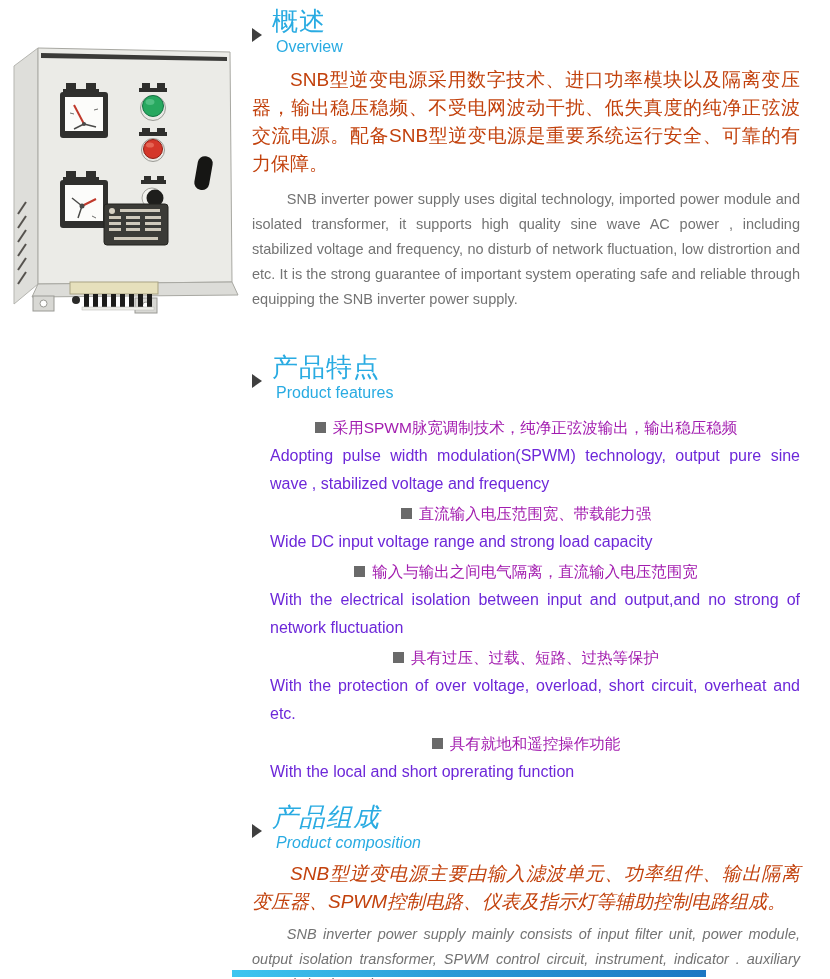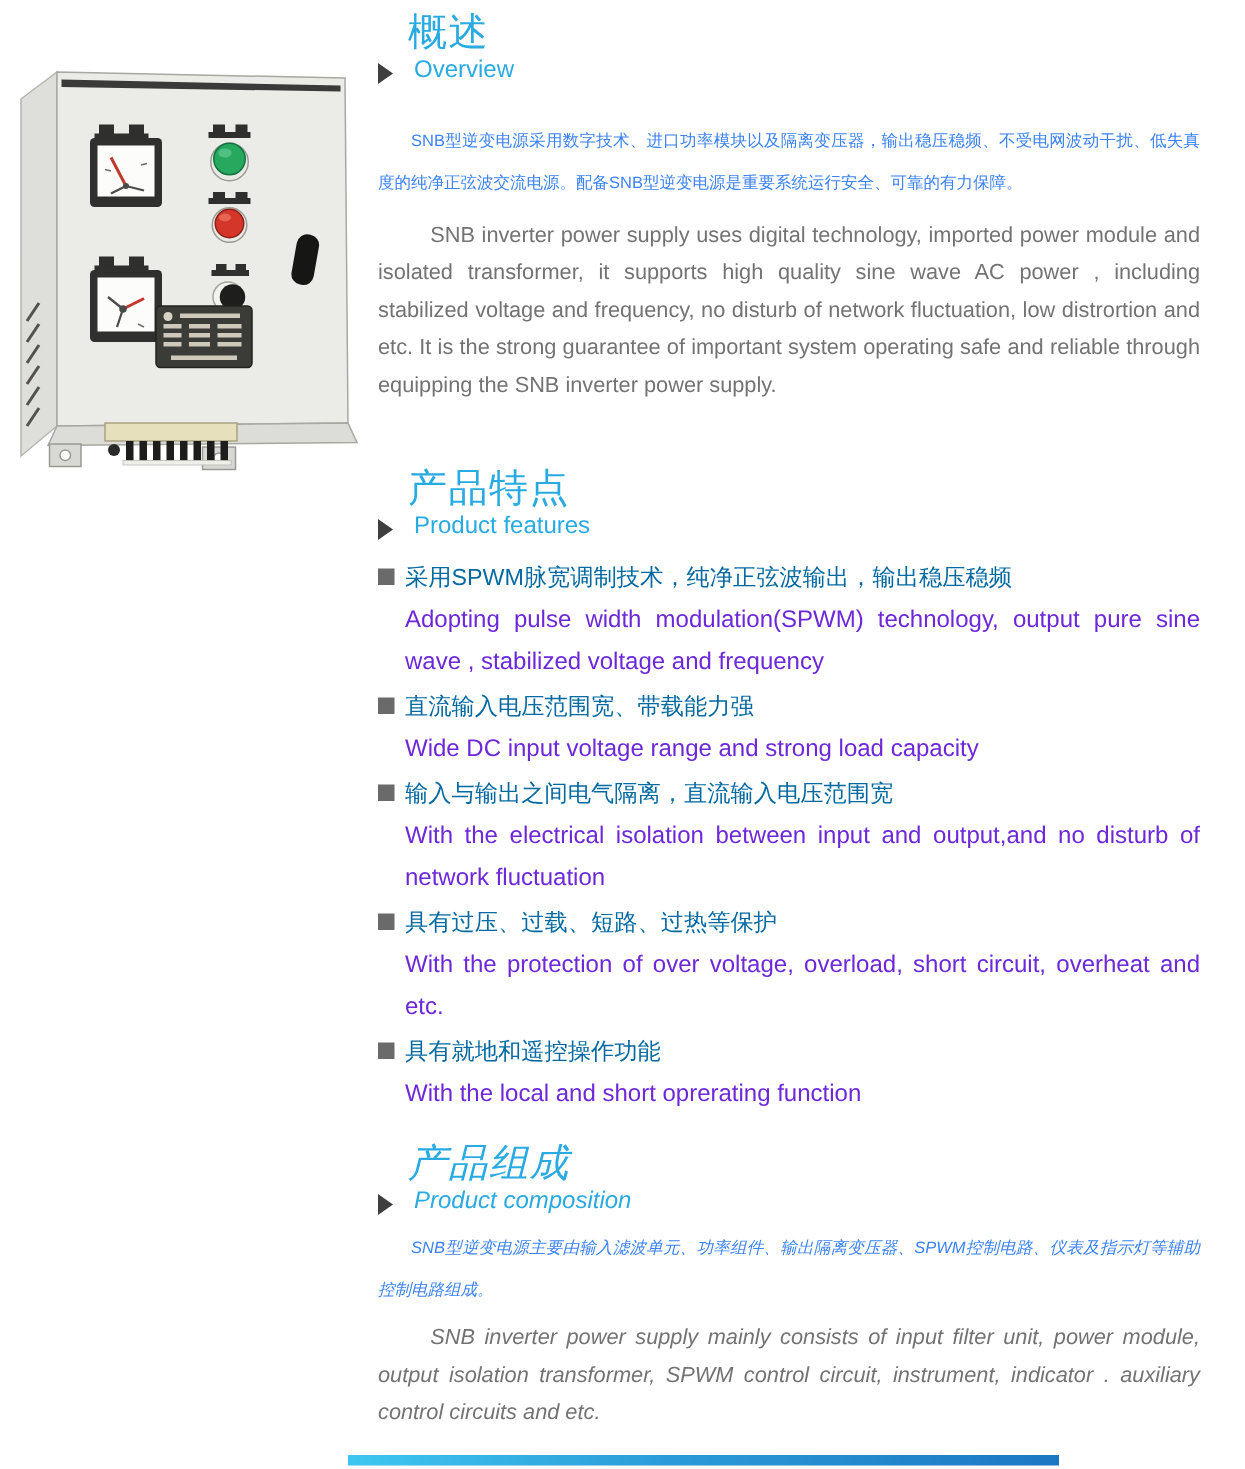--- a/index.html
+++ b/index.html
@@ -5,36 +5,36 @@
   html,body{margin:0;padding:0;background:#fff;}
   .page{position:relative;width:830px;height:979px;background:#fff;overflow:hidden;
         font-family:"Liberation Sans","DejaVu Sans",sans-serif;}
 
   
   .product{position:absolute;left:8px;top:32px;width:235px;height:290px;margin:0;}
 
   
   .content{position:absolute;left:252px;top:6px;width:548px;}
   section{display:block;}
-  .sec-head{display:flex;align-items:flex-end;}
+  .sec-head{display:flex;align-items:center;}
   .tri{display:inline-block;width:0;height:0;margin-top:8px;
        border-left:10px solid #3f3f3f;border-top:7px solid transparent;border-bottom:7px solid transparent;}
   .titles{margin-left:10px;}
   .title-cn{margin:0;font-size:26px;line-height:30px;font-weight:normal;color:#29ABE2;letter-spacing:1px;}
   .title-en{margin:1px 0 0 4px;font-size:16px;line-height:19px;color:#29ABE2;}
 
-  .cn-para{margin:24px 0 0;font-size:11px;line-height:28px;color:#3b82f6;
+  .cn-para{margin:10px 0 0;font-size:19px;line-height:28px;color:#c2410c;
            text-align:justify;text-indent:2em;}
   .en-para{margin:9px 0 0;font-size:14.5px;line-height:25px;color:#737373;
            text-align:justify;text-indent:2.4em;}
 
   .sec-features{margin-top:40px;}
   .bullets{margin-top:12px;}
   .bullet{margin-top:2px;}
-  .b-cn{font-size:15.5px;line-height:28px;color:#0369a1;}
+  .b-cn{font-size:15.5px;line-height:28px;color:#a21caf;text-align:center;}
   .sq{display:inline-block;width:11px;height:11px;background:#6a6a6a;margin-right:7px;}
   .b-en{margin:0 0 0 18px;font-size:16px;line-height:28px;color:#6d28d9;text-align:justify;}
 
   .sec-composition{margin-top:16px;font-style:italic;}
   .sec-composition .cn-para{margin-top:8px;}
   .sec-composition .en-para{margin-top:6px;}
 
   
   .footer-bar{position:absolute;left:232px;top:970px;width:474px;height:7px;
               background:linear-gradient(90deg,#3EC6F0 0%,#2B9BD7 45%,#1C77C3 100%);}
@@ -196,21 +196,21 @@
           <p class="b-en">Adopting pulse width modulation(SPWM) technology, output pure sine wave , stabilized voltage and frequency</p>
         </div>
 
         <div class="bullet">
           <div class="b-cn"><span class="sq"></span><span>直流输入电压范围宽、带载能力强</span></div>
           <p class="b-en">Wide DC input voltage range and strong load capacity</p>
         </div>
 
         <div class="bullet">
           <div class="b-cn"><span class="sq"></span><span>输入与输出之间电气隔离，直流输入电压范围宽</span></div>
-          <p class="b-en">With the electrical isolation between input and output,and no disturb of network fluctuation</p>
+          <p class="b-en">With the electrical isolation between input and output,and no strong of network fluctuation</p>
         </div>
 
         <div class="bullet">
           <div class="b-cn"><span class="sq"></span><span>具有过压、过载、短路、过热等保护</span></div>
           <p class="b-en">With the protection of over voltage, overload, short circuit, overheat and etc.</p>
         </div>
 
         <div class="bullet">
           <div class="b-cn"><span class="sq"></span><span>具有就地和遥控操作功能</span></div>
           <p class="b-en">With the local and short oprerating function</p>

